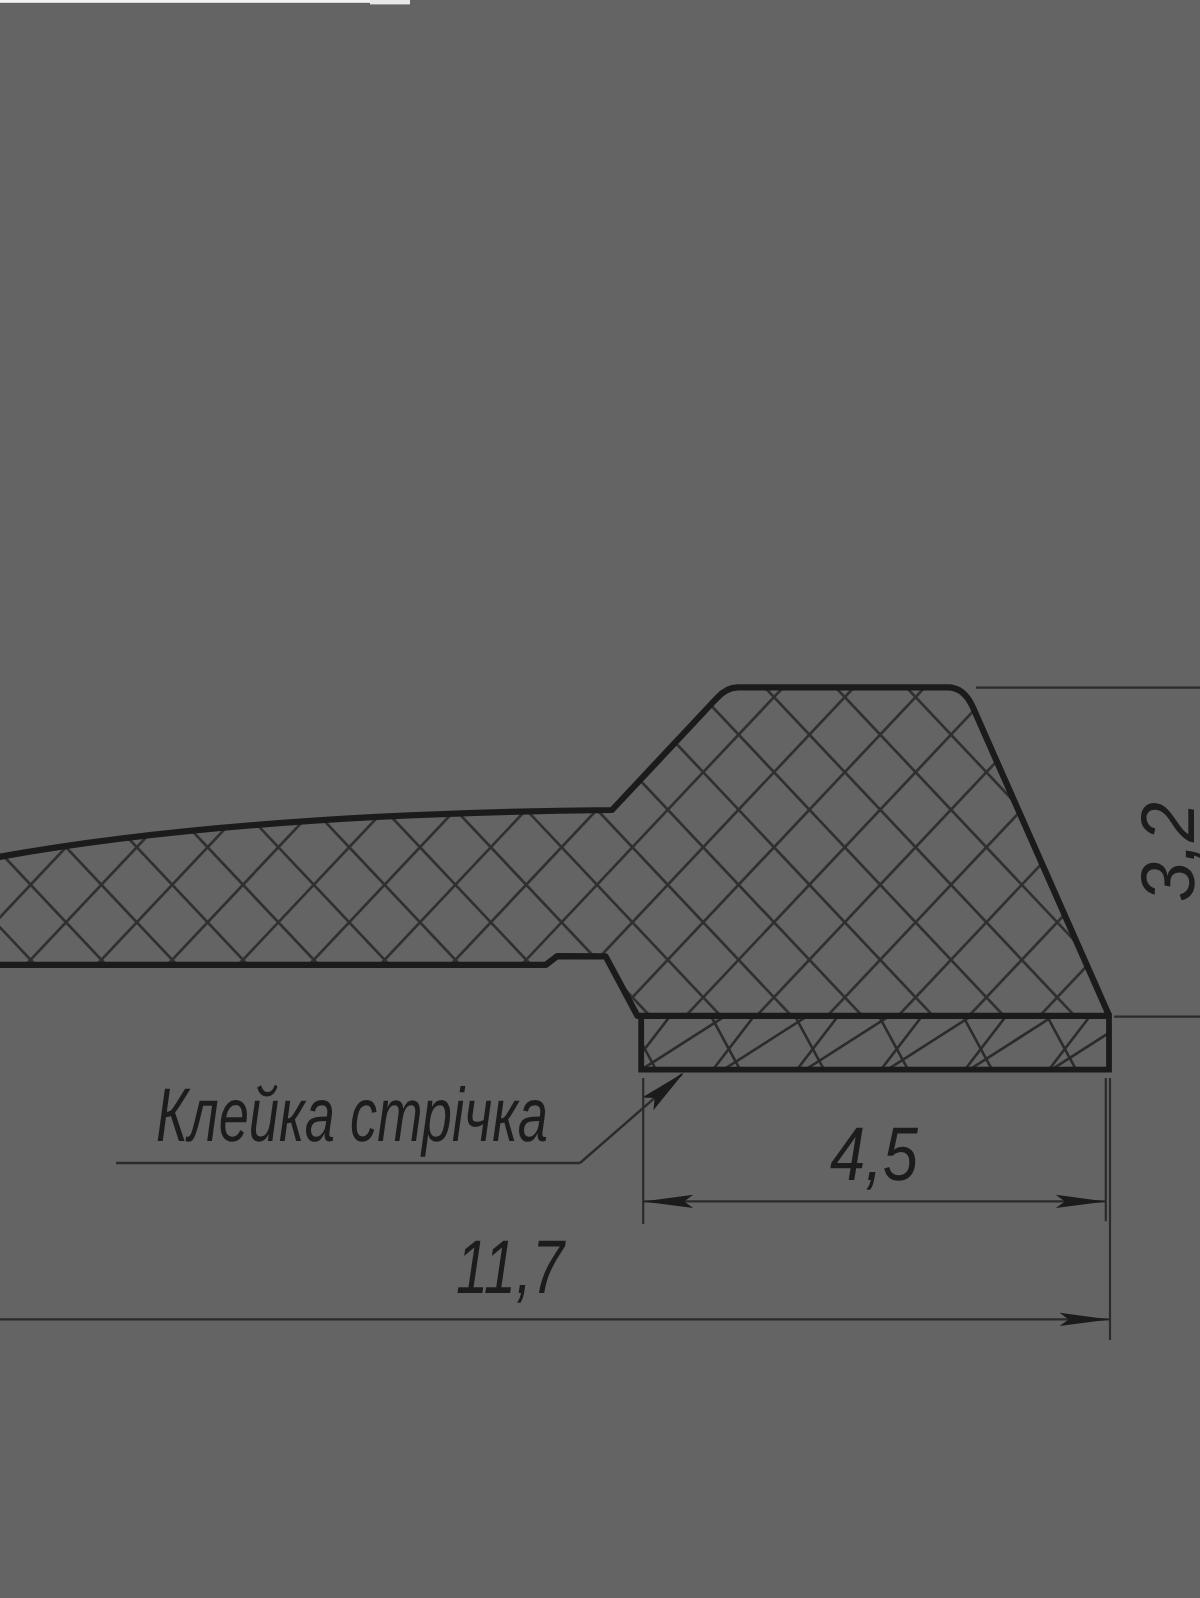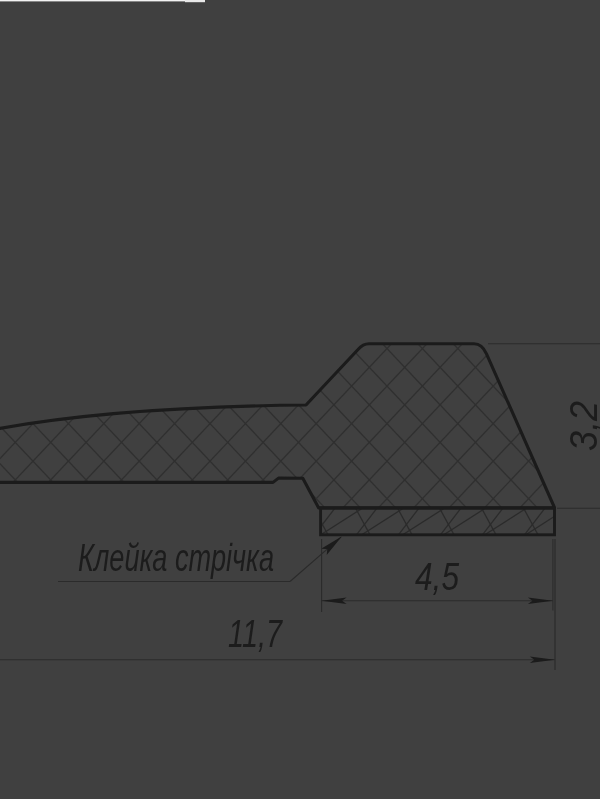--- a/index.html
+++ b/index.html
@@ -1,15 +1,15 @@
 <!DOCTYPE html>
 <html><head><meta charset="utf-8">
 <style>
 html,body{margin:0;padding:0;background:#ffffff;}
-#page{position:relative;width:600px;height:799px;background:#be185d;overflow:hidden;
+#page{position:relative;width:600px;height:799px;background:#15803d;overflow:hidden;
 font-family:"Liberation Sans",sans-serif;filter:grayscale(1);}
 svg text{font-family:"Liberation Sans",sans-serif;font-style:italic;fill:#1c1c1c;}
 </style></head>
 <body>
 <div id="page">
 <svg width="600" height="799" viewBox="0 0 600 799">
 <defs>
 <clipPath id="bodyclip">
           <path d="M -12,430.6 Q 110,407 306,405 L 358,349.5 Q 363,343.7 369,343.7 L 474,343.7 Q 482,343.7 486.5,353.8 L 554,506.5 L 554,507.9 L 318.7,507.9 L 302.8,478.2 L 278.5,478.1 L 273,482.4 L -12,482.4 Z"></path>
         </clipPath>

